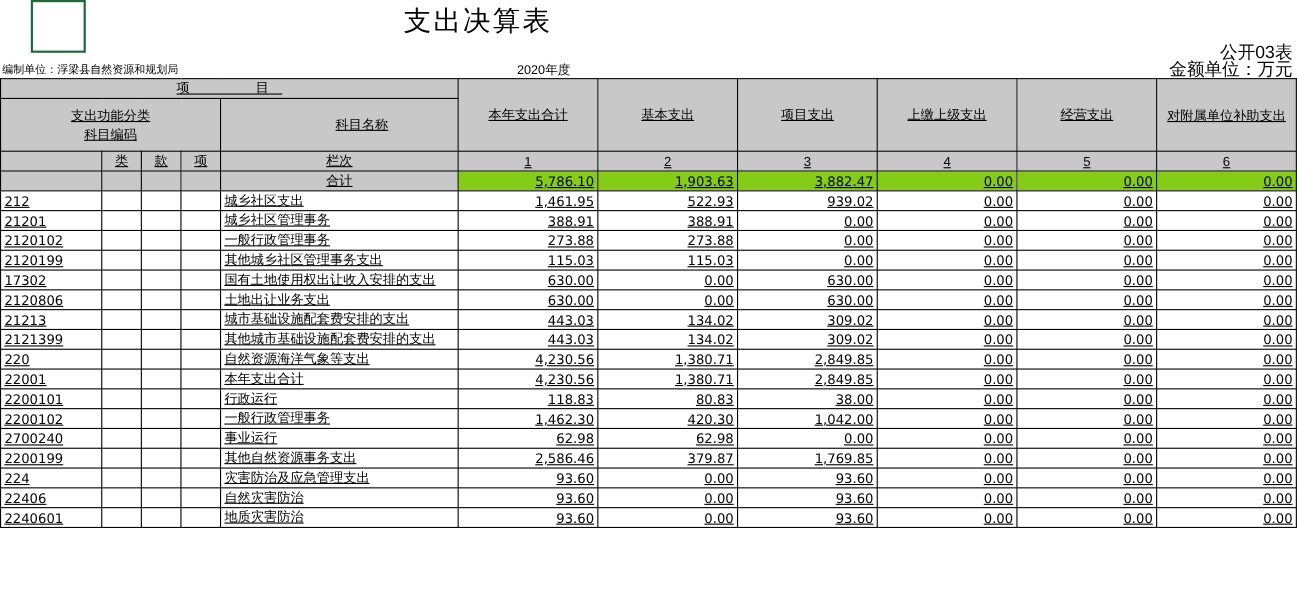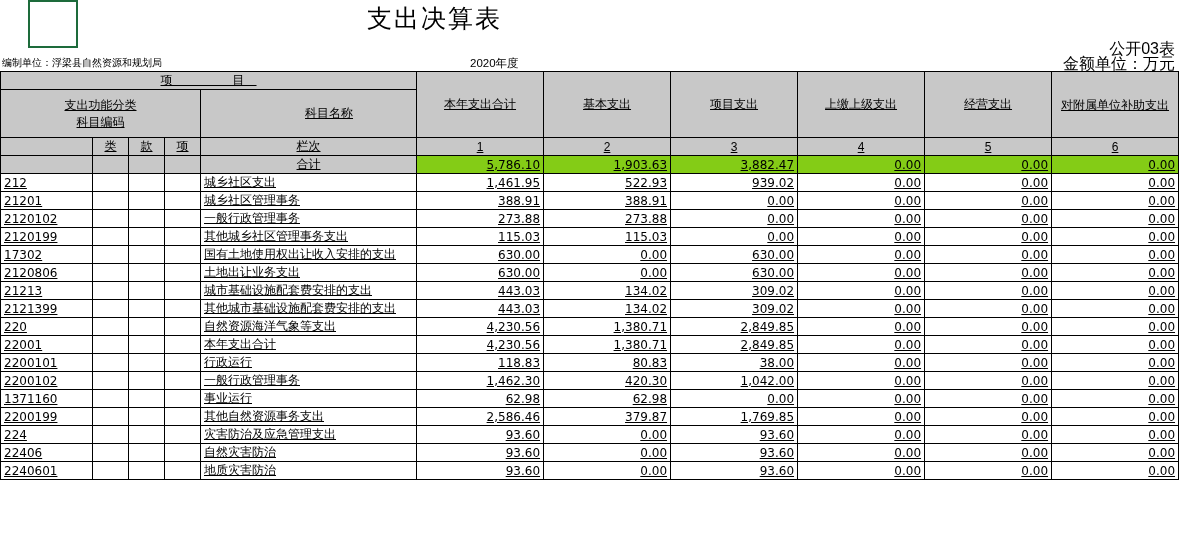--- a/index.html
+++ b/index.html
@@ -361,21 +361,21 @@
           <td></td>
           <td class="name indent1">一般行政管理事务</td>
           <td class="num">1,462.30</td>
           <td class="num">420.30</td>
           <td class="num">1,042.00</td>
           <td class="num">0.00</td>
           <td class="num">0.00</td>
           <td class="num">0.00</td>
         </tr>
         <tr>
-          <td class="code">1371160</td>
+          <td class="code">2700240</td>
           <td></td>
           <td></td>
           <td></td>
           <td class="name indent1">事业运行</td>
           <td class="num">62.98</td>
           <td class="num">62.98</td>
           <td class="num">0.00</td>
           <td class="num">0.00</td>
           <td class="num">0.00</td>
           <td class="num">0.00</td>

